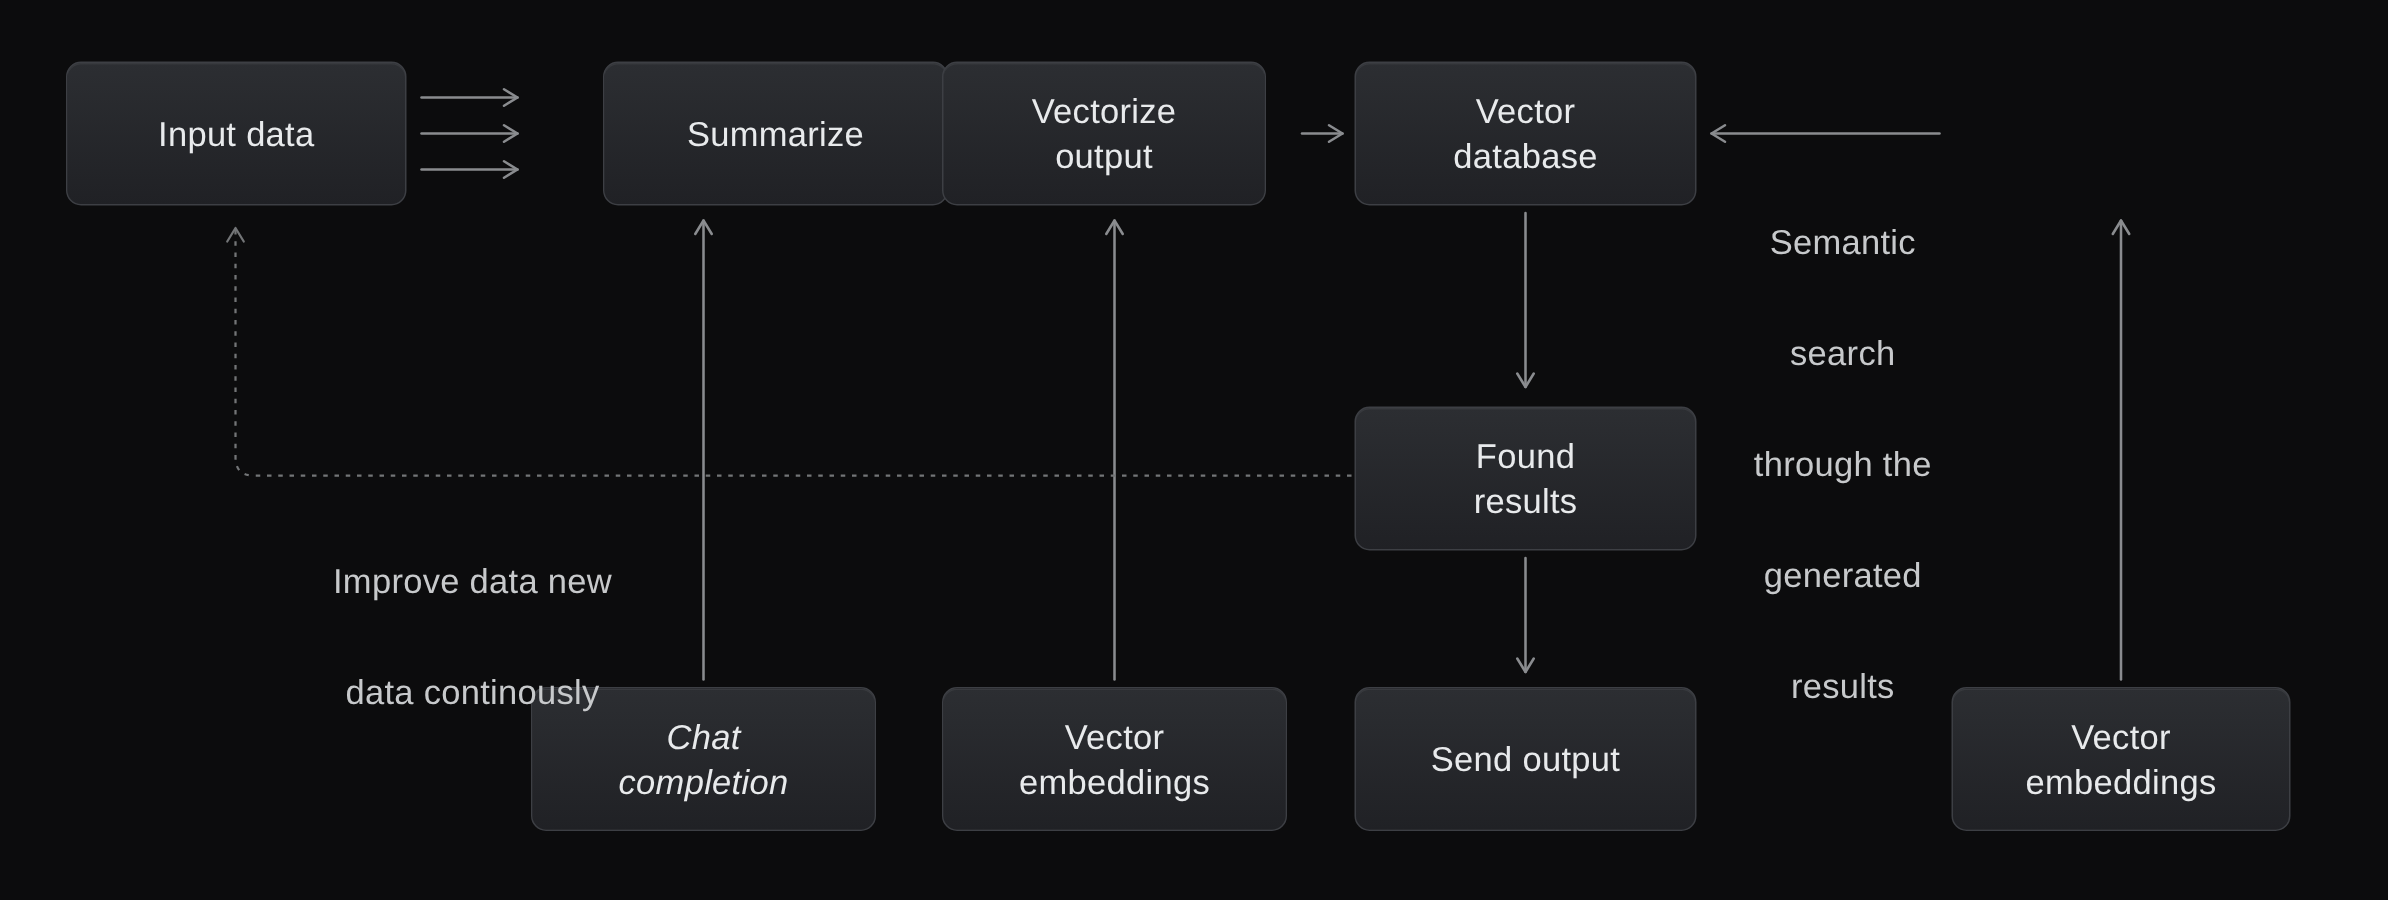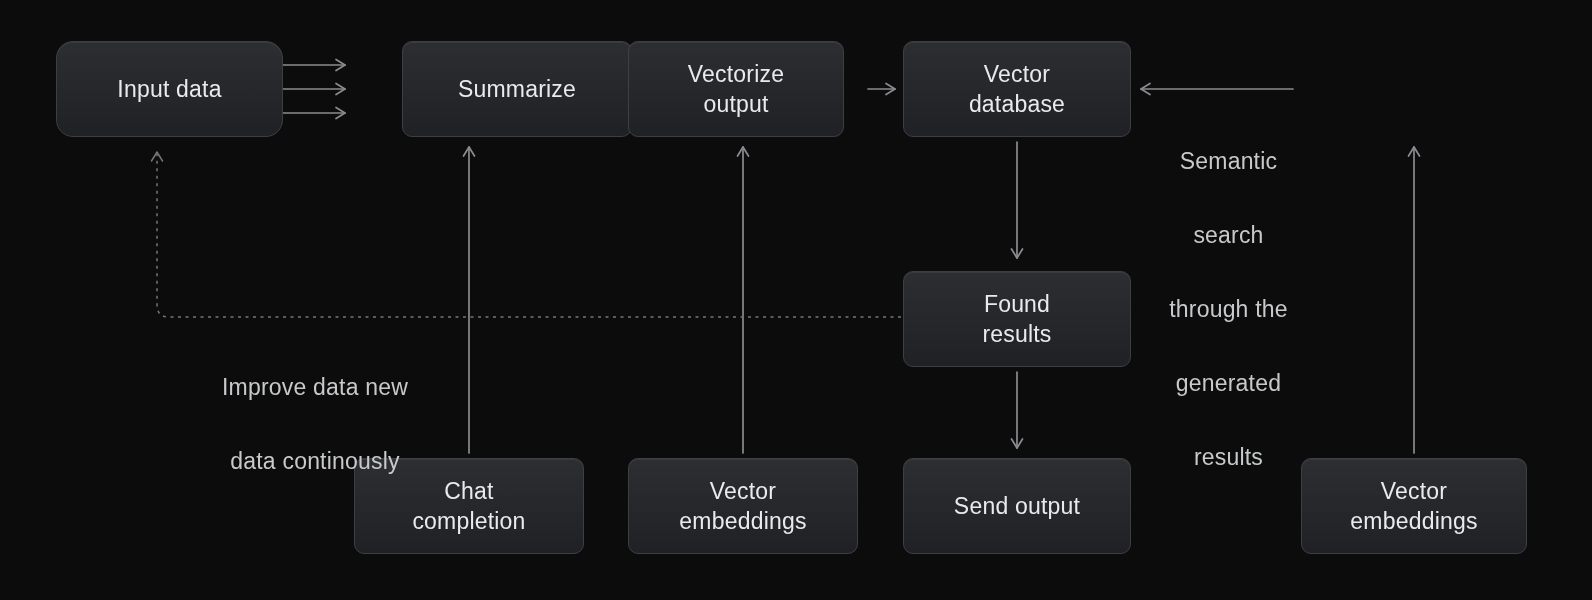--- a/index.html
+++ b/index.html
@@ -104,41 +104,41 @@
     <path class="edge" d="M1017,142 L1017,258" marker-end="url(#ah)"></path>
     <path class="edge" d="M1017,372 L1017,448" marker-end="url(#ah)"></path>
 
     <path class="edge" d="M469,453 L469,147" marker-end="url(#ah)"></path>
     <path class="edge" d="M743,453 L743,147" marker-end="url(#ah)"></path>
     <path class="edge" d="M1414,453 L1414,147" marker-end="url(#ah)"></path>
 
     <path class="edge-dashed" d="M901,317 L169,317 Q157,317 157,305 L157,152" marker-end="url(#ah-dim)"></path>
   </svg>
 
-  <div class="node" style="left:56px;top:41px;width:227px;border-radius:17px;">
+  <div class="node" style="left:44px;top:41px;width:227px;">
     <span class="nline">Input data</span>
   </div>
   <div class="node" style="left:354px;top:41px;width:230px;margin-left:48px;">
     <span class="nline">Summarize</span>
   </div>
   <div class="node" style="left:628px;top:41px;width:216px;">
     <span class="nline">Vectorize</span>
     <span class="nline">output</span>
   </div>
   <div class="node" style="left:903px;top:41px;width:228px;">
     <span class="nline">Vector</span>
     <span class="nline">database</span>
   </div>
 
   <div class="node" style="left:903px;top:271px;width:228px;">
     <span class="nline">Found</span>
     <span class="nline">results</span>
   </div>
 
-  <div class="node" style="left:354px;top:458px;width:230px;">
+  <div class="node" style="left:354px;top:458px;width:230px;font-style:italic;">
     <span class="nline">Chat</span>
     <span class="nline">completion</span>
   </div>
   <div class="node" style="left:628px;top:458px;width:230px;">
     <span class="nline">Vector</span>
     <span class="nline">embeddings</span>
   </div>
   <div class="node" style="left:903px;top:458px;width:228px;">
     <span class="nline">Send output</span>
   </div>

